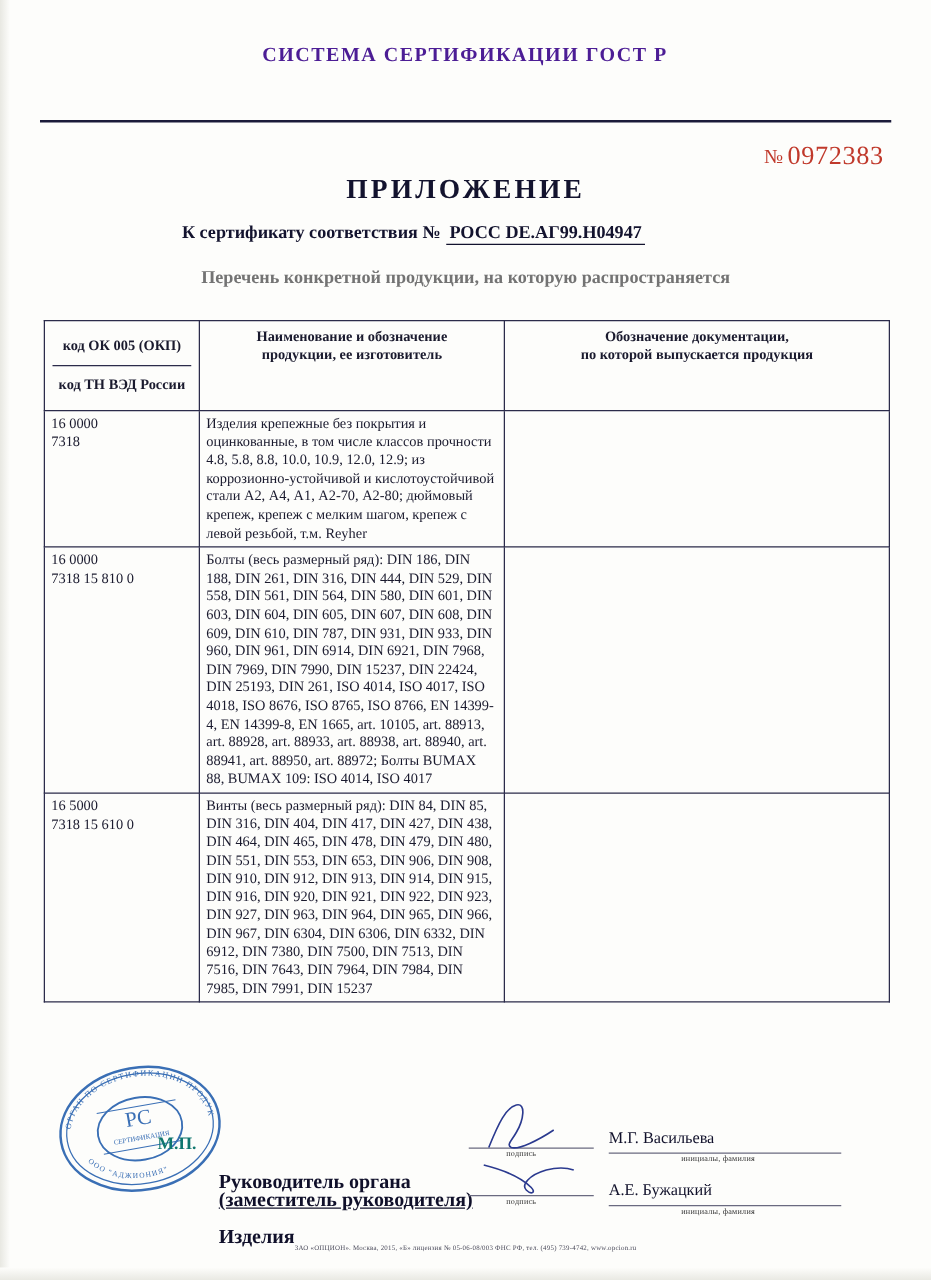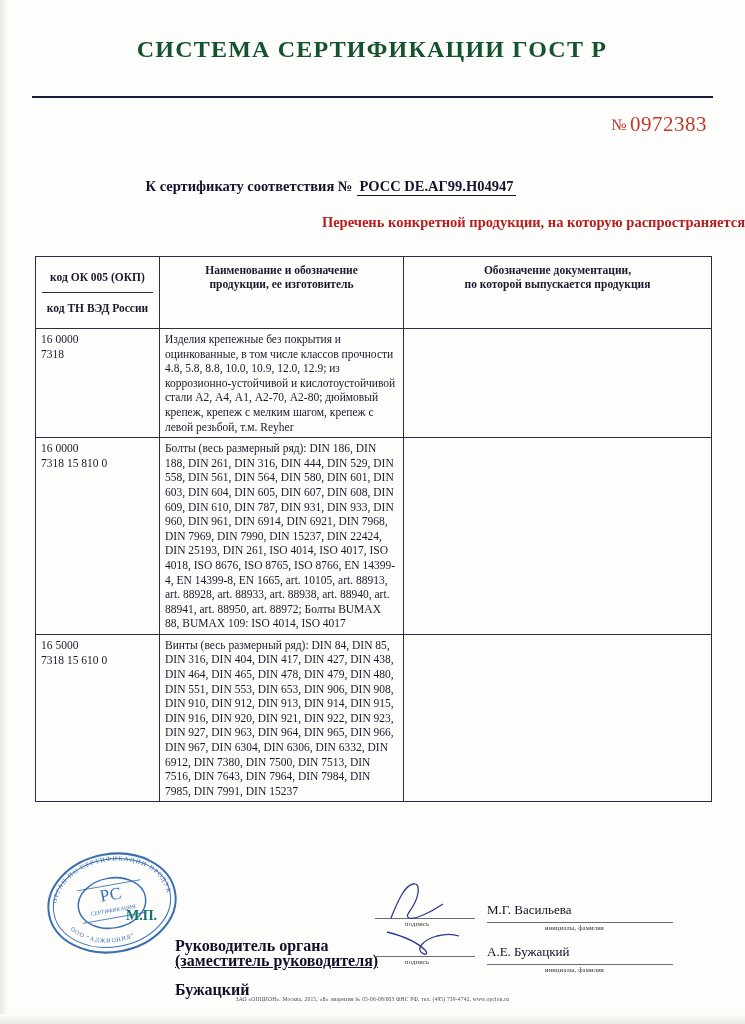--- a/index.html
+++ b/index.html
@@ -25,24 +25,24 @@
 
   
   .header {
     position: absolute;
     left: 32px;
     top: 36px;
     width: 680px;
     text-align: center;
   }
   .title-main {
-    font-size: 24px;
+    font-size: 16px;
     font-weight: bold;
     letter-spacing: 1.2px;
-    color: #14532d;
+    color: #4c1d95;
   }
   .title-sub {
     font-size: 14.5px;
     font-weight: bold;
     letter-spacing: 0.2px;
     margin-top: 6px;
     color: #10102a;
   }
   .header-rule {
     position: absolute;
@@ -92,25 +92,25 @@
   .cert-line .cert-value {
     font-weight: bold;
     border-bottom: 1px solid #13132e;
     padding: 0 3px 1px 3px;
     margin-left: 4px;
   }
   .perechen {
     position: absolute;
     left: 0; top: 212px;
     width: 745px;
-    text-align: right;
+    text-align: center;
     font-size: 14.5px;
     font-weight: bold;
     line-height: 20px;
-    color: #b91c1c;
+    color: #737373;
   }
 
   
   .table-wrap {
     position: absolute;
     left: 35px;
     top: 256px;
     width: 676px;
   }
   table.product-table {
@@ -262,20 +262,21 @@
 
   <div class="header">
     <div class="title-main">СИСТЕМА СЕРТИФИКАЦИИ ГОСТ Р</div>
   </div>
   <div class="header-rule"></div>
 
   <div class="doc-number">
     <span class="num-sign">№</span><span>0972383</span>
   </div>
 
+  <div class="prilozhenie">ПРИЛОЖЕНИЕ</div>
   <div class="cert-line">
     <span>К сертификату соответствия №</span><span class="cert-value">РОСС DE.АГ99.Н04947</span>
   </div>
   <div class="perechen">
     <div>Перечень конкретной продукции,  на которую распространяется</div>
   </div>
 
   <div class="table-wrap">
     <table class="product-table">
       <colgroup>
@@ -366,21 +367,21 @@
     <div class="scribble" style="left:344px; top:22px;">
       <svg width="90" height="44" viewBox="0 0 90 44">
         <path d="M12 40 C 20 20, 26 8, 34 6 C 42 4, 40 18, 34 28 C 30 35, 26 38, 30 40 C 36 42, 52 34, 64 26" fill="none" stroke="#2b3a8f" stroke-width="1.3"></path>
       </svg>
     </div>
 
     <div class="sig-name" style="top:46px;">М.Г. Васильева</div>
     <div class="sig-line" style="left:452px; top:66px; width:186px;"></div>
     <div class="sig-caption" style="left:510px; top:68px;">инициалы, фамилия</div>
 
-    <div class="sig-role" style="top:86px;">Бужацкий</div>
+    <div class="sig-role" style="top:86px;">Изделия</div>
 
     <div class="sig-line" style="left:340px; top:100px; width:100px;"></div>
     <div class="sig-caption" style="left:370px; top:102px;">подпись</div>
     <div class="scribble" style="left:346px; top:70px;">
       <svg width="86" height="34" viewBox="0 0 86 34">
         <path d="M6 6 C 22 10, 36 16, 44 24 C 48 28, 44 30, 40 26 C 36 22, 42 14, 56 10 C 64 8, 72 8, 78 10" fill="none" stroke="#2b3a8f" stroke-width="1.3"></path>
       </svg>
     </div>
 
     <div class="sig-name" style="top:88px;">А.Е. Бужацкий</div>

